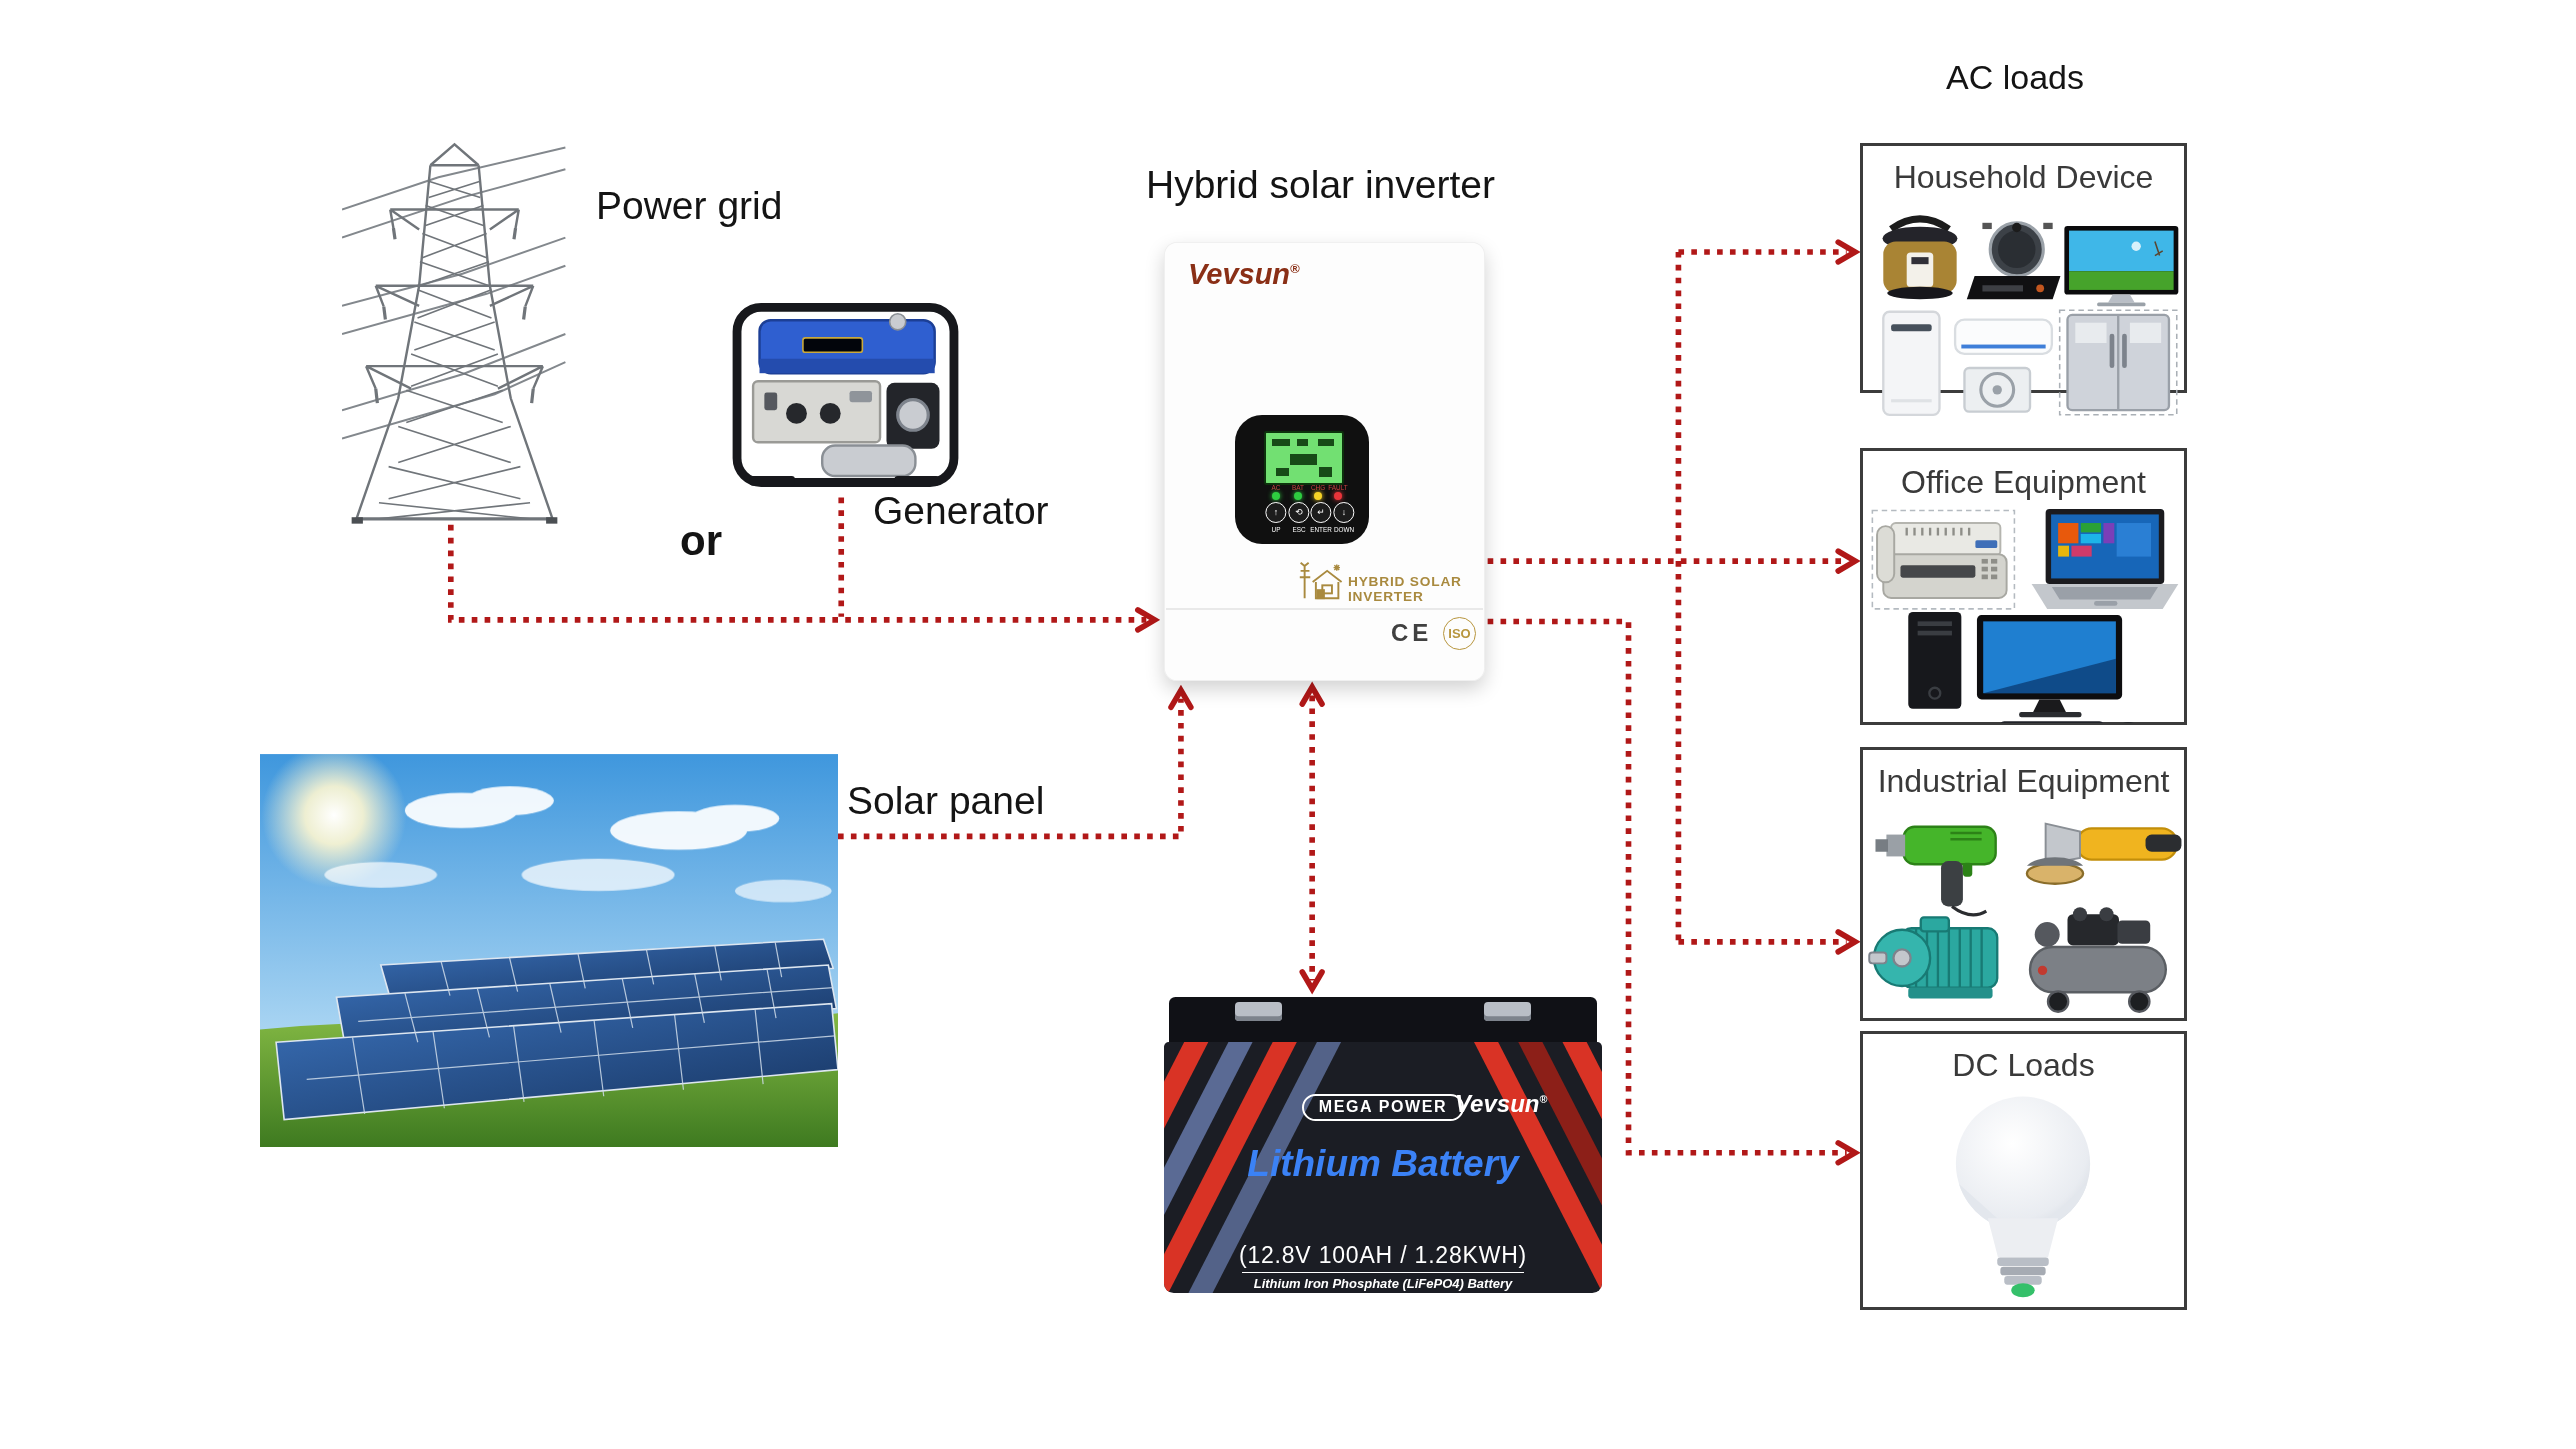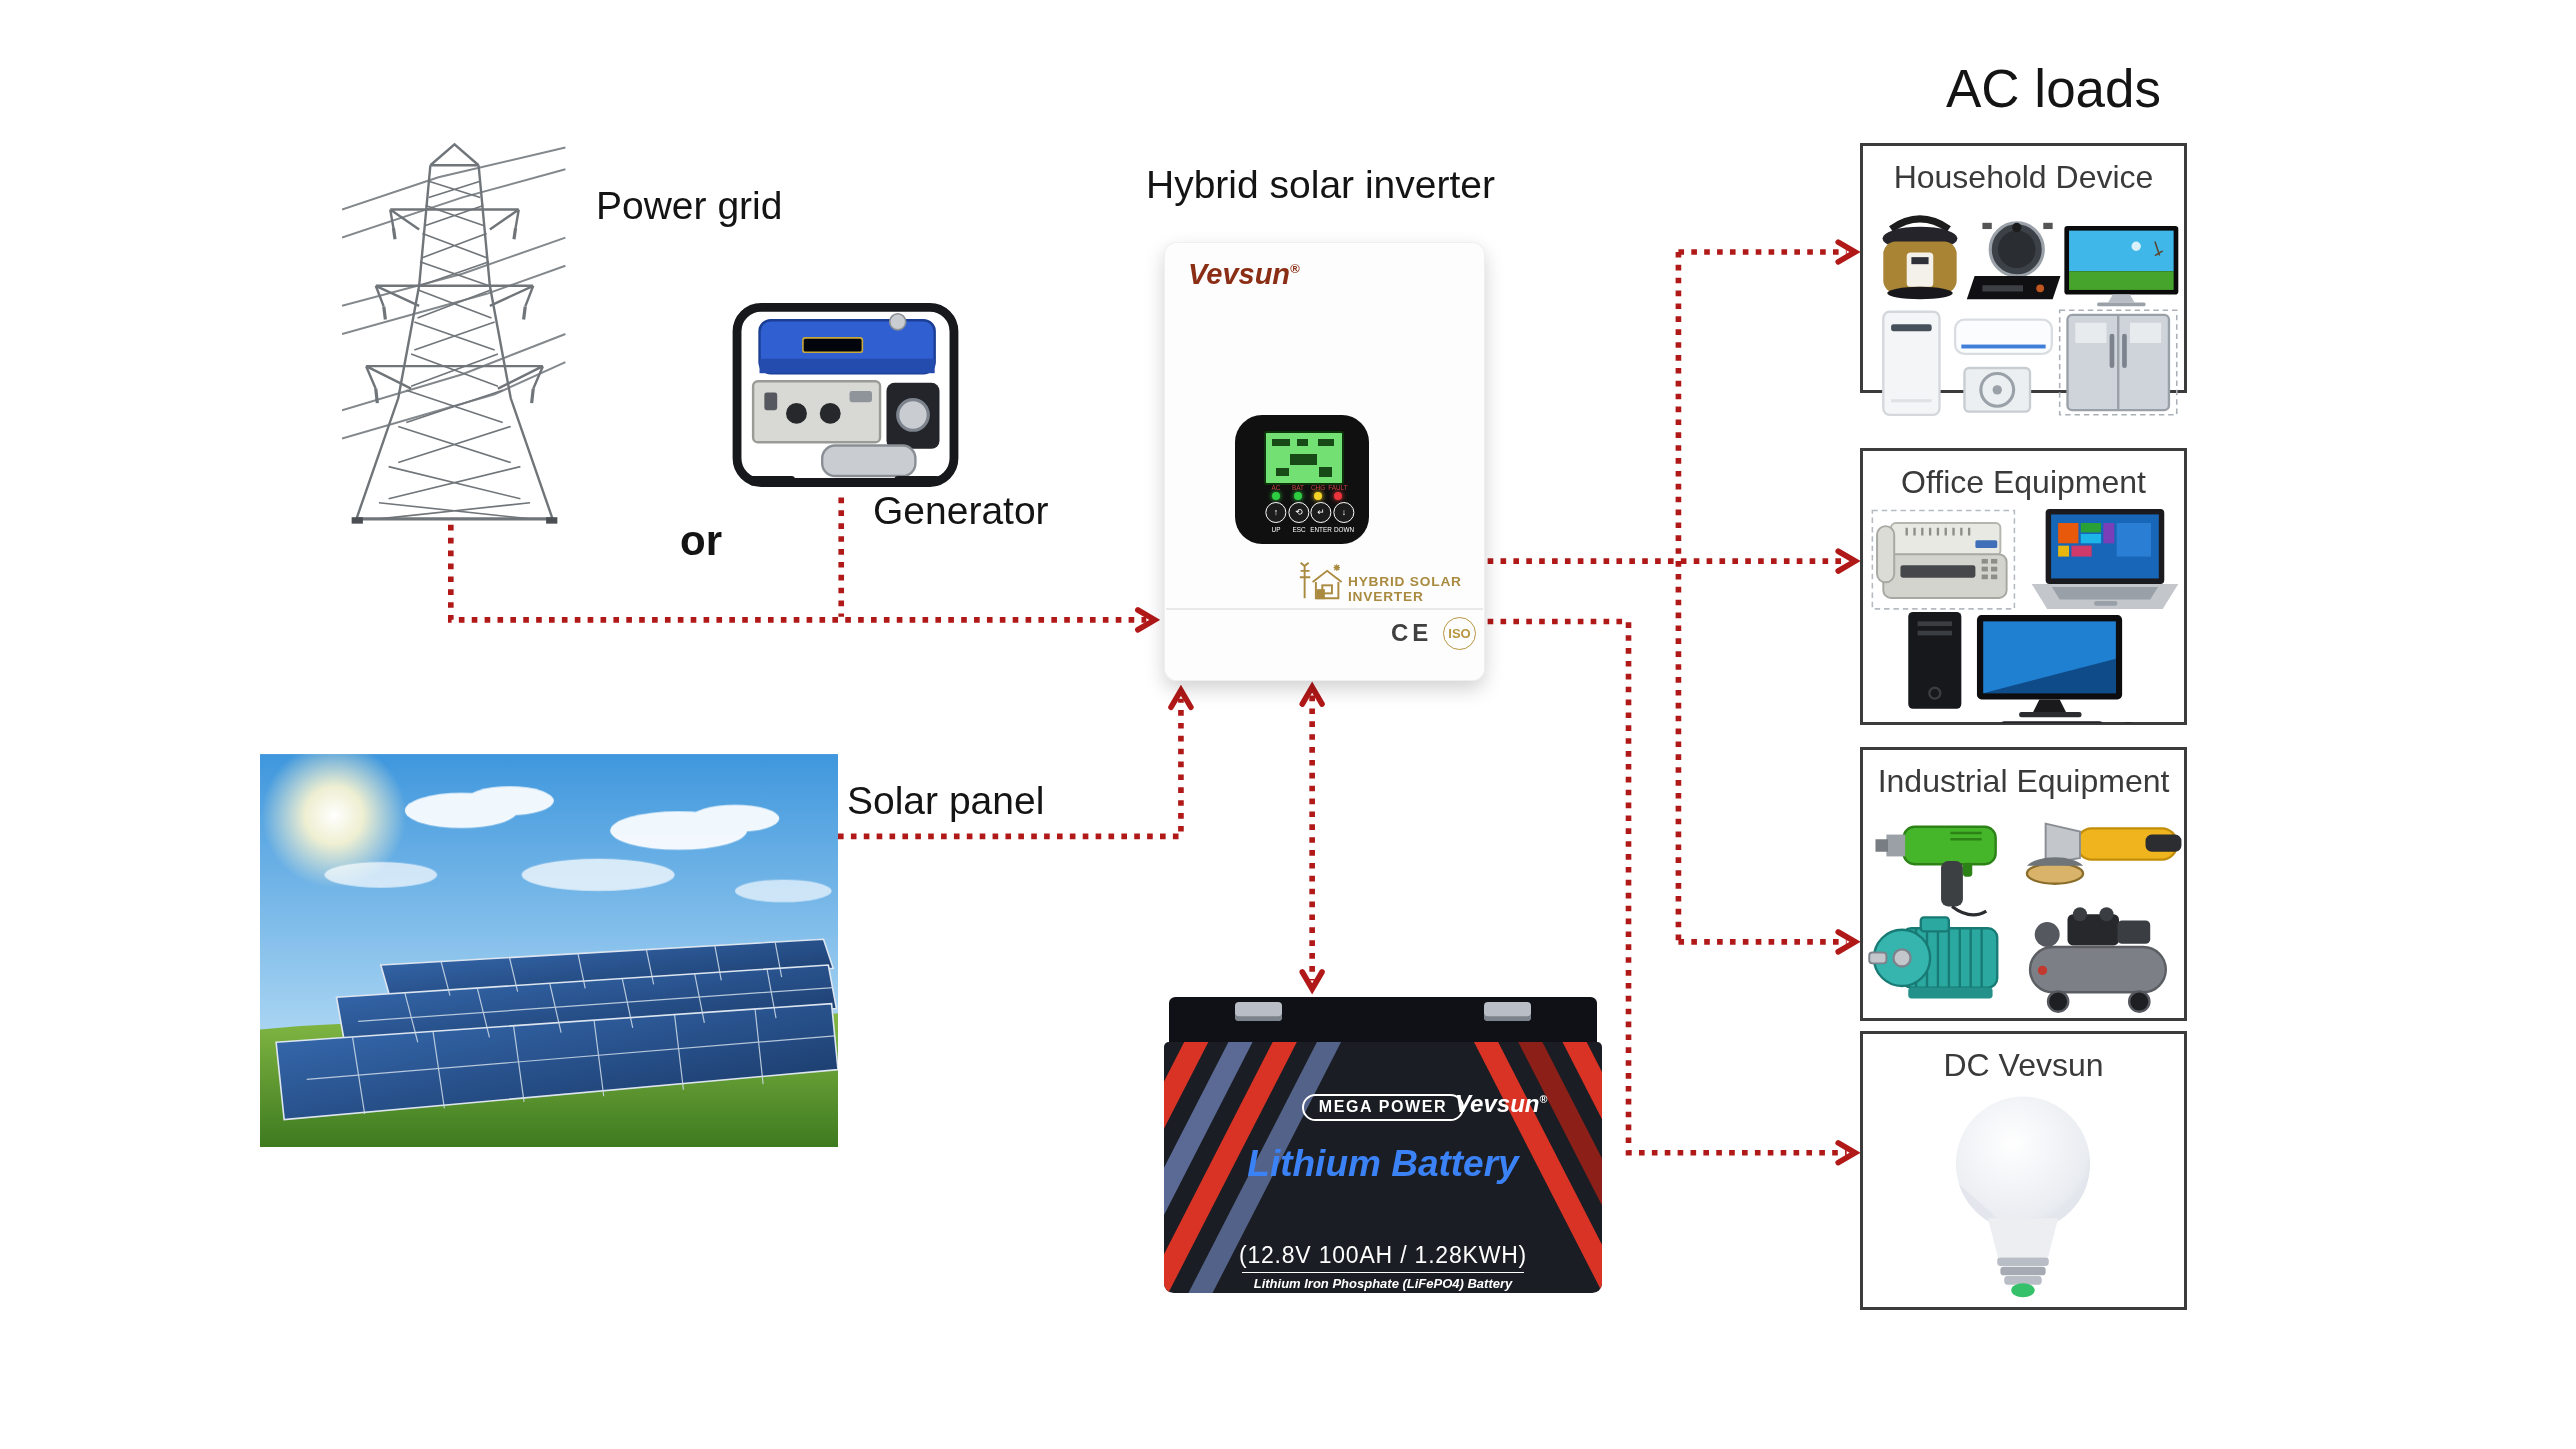--- a/index.html
+++ b/index.html
@@ -66,21 +66,21 @@
     <path class="wire" d="M2085,313 H2294" marker-end="url(#ah)"></path>
     <path class="wire" d="M2085,1170 H2294" marker-end="url(#ah)"></path>
     <path class="wire" d="M1848,772 H2023 V1432 H2294" marker-end="url(#ah)"></path>
   </svg>
 
   <div class="lbl" style="left:596px;top:184px;">Power grid</div>
   <div class="lbl bold" style="left:680px;top:517px;font-size:42px;">or</div>
   <div class="lbl" style="left:873px;top:489px;">Generator</div>
   <div class="lbl" style="left:1146px;top:163px;">Hybrid solar inverter</div>
   <div class="lbl" style="left:847px;top:779px;">Solar panel</div>
-  <div class="lbl" style="left:1946px;top:58px;font-size:53px;">AC loads</div>
+  <div class="lbl" style="left:1946px;top:58px;font-size:34px;">AC loads</div>
 
   <svg class="abs" style="left:342px;top:133px;" width="225" height="398" viewBox="0 0 280 495">
     <g stroke="#70757a" stroke-width="3" fill="none">
 
       <g stroke-width="2.5" stroke="#83888d">
         <path d="M0,95 L120,55 L278,18"></path>
           <path d="M0,130 L150,80 L278,45"></path>
         <path d="M0,215 L150,175 L278,130"></path>
           <path d="M0,250 L180,200 L278,165"></path>
         <path d="M0,345 L150,300 L278,250"></path>
@@ -416,21 +416,21 @@
         <circle cx="30" cy="28" r="16" fill="#55585e"></circle>
         <rect x="8" y="44" width="174" height="58" rx="29" fill="#7c8086" stroke="#5a5e63" stroke-width="3"></rect>
         <circle cx="24" cy="74" r="6" fill="#c23a2f"></circle>
         <circle cx="44" cy="114" r="13" fill="#1d1f22" stroke="#55585e" stroke-width="3"></circle>
         <circle cx="148" cy="114" r="13" fill="#1d1f22" stroke="#55585e" stroke-width="3"></circle>
       </g>
     </svg>
   </div>
 
   <div class="loadbox" style="top:1031px;height:279px;">
-    <div class="title">DC Vevsun</div>
+    <div class="title">DC Loads</div>
     <svg width="320" height="225" viewBox="0 0 410 288">
       <g>
         <defs>
           <radialGradient id="bulbg" cx="0.42" cy="0.35" r="0.75">
             <stop offset="0" stop-color="#ffffff"></stop>
               <stop offset="0.75" stop-color="#e9ecf1"></stop>
               <stop offset="1" stop-color="#d2d7df"></stop>
           </radialGradient>
         </defs>
         <circle cx="205" cy="102" r="86" fill="url(#bulbg)"></circle>

